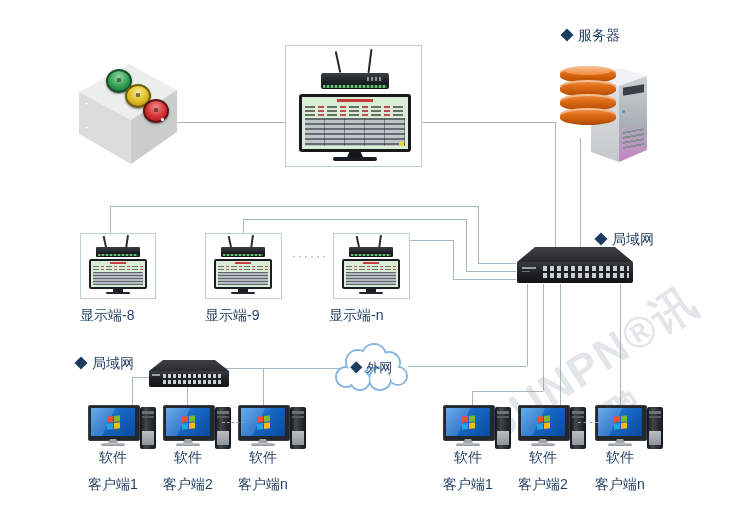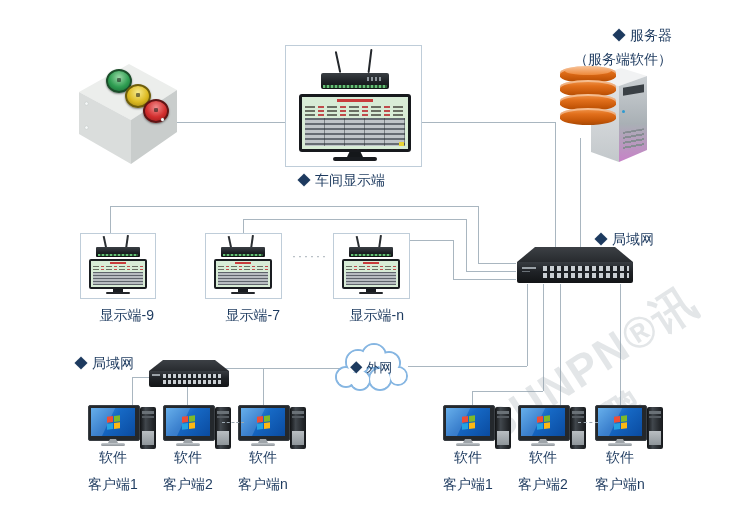--- a/index.html
+++ b/index.html
@@ -2,21 +2,21 @@
 <html><head>
 <meta charset="utf-8">
 <style>
   html,body{margin:0;padding:0;background:#fff;}
   #canvas{position:relative;width:750px;height:519px;background:#fff;overflow:hidden;
           font-family:"Liberation Sans",sans-serif;}
   .ln{position:absolute;height:1px;background:#a9b6c0;}
   .lv{position:absolute;width:1px;background:#a9b6c0;}
   .box{position:absolute;border:1px solid #bfcdd9;background:#fff;}
   .lbl{position:absolute;color:#1d3a5f;font-size:14px;white-space:nowrap;}
-  .ctr{text-align:right;}
+  .ctr{text-align:left;}
 
   
   .wm{position:absolute;left:462px;top:330px;width:290px;text-align:center;
       font-size:44px;font-weight:700;letter-spacing:2px;color:rgba(145,155,165,0.25);
       transform:rotate(-33deg);pointer-events:none;}
 
   
   .trig{position:absolute;left:73px;top:58px;width:106px;height:110px;}
   .trig>div{position:absolute;left:0;top:0;width:106px;height:110px;}
   .t-top{clip-path:polygon(6px 34px,56px 6px,104px 32px,58px 62px);background:#eceeec;}
@@ -210,24 +210,22 @@
       <i class="wd-title" style="position:absolute"></i>
       <i class="wd-r" style="top:9px"></i>
       <i class="wd-r" style="top:13px"></i>
       <i class="wd-r" style="top:17px"></i>
       <i class="wd-tbl"></i>
       <i class="wd-dot"></i>
     </div>
     <div class="wd-stand"></div>
     <div class="wd-base"></div>
   </div>
-  <div class="lbl" style="left:297px;top:172px">◆ 车间显示端</div>
 
   <div class="lbl ctr" style="left:560px;top:27px;width:112px">◆ 服务器</div>
-  <div class="lbl ctr" style="left:560px;top:51px;width:112px">（服务端软件）</div>
   <div class="server">
     <div class="sv-top"></div>
     <div class="sv-front"></div>
     <div class="sv-side"></div>
     <span class="sv-bay"></span>
     <span class="sv-led"></span>
     <span class="sv-vents"></span>
   </div>
   <div class="db">
     <i style="top:0">
@@ -296,22 +294,22 @@
           <i class="r2"></i>
           <i class="tbl"></i>
         </div>
       </div>
     <i class="stand"></i>
       <i class="base"></i>
   </div>
 
   <div class="dots" style="left:292px;top:249px">······</div>
 
-  <div class="lbl ctr" style="left:80px;top:307px;width:74px">显示端-9</div>
-  <div class="lbl ctr" style="left:205px;top:307px;width:75px">显示端-7</div>
+  <div class="lbl ctr" style="left:80px;top:307px;width:74px">显示端-8</div>
+  <div class="lbl ctr" style="left:205px;top:307px;width:75px">显示端-9</div>
   <div class="lbl ctr" style="left:329px;top:307px;width:75px">显示端-n</div>
 
   <div class="lbl" style="left:74px;top:355px">◆ 局域网</div>
   <div class="swl">
     <div class="swl-top"></div>
     <div class="swl-front"></div>
     <i class="swl-p" style="top:14px"></i>
     <i class="swl-p" style="top:20px"></i>
     <i class="swl-brand"></i>
   </div>

